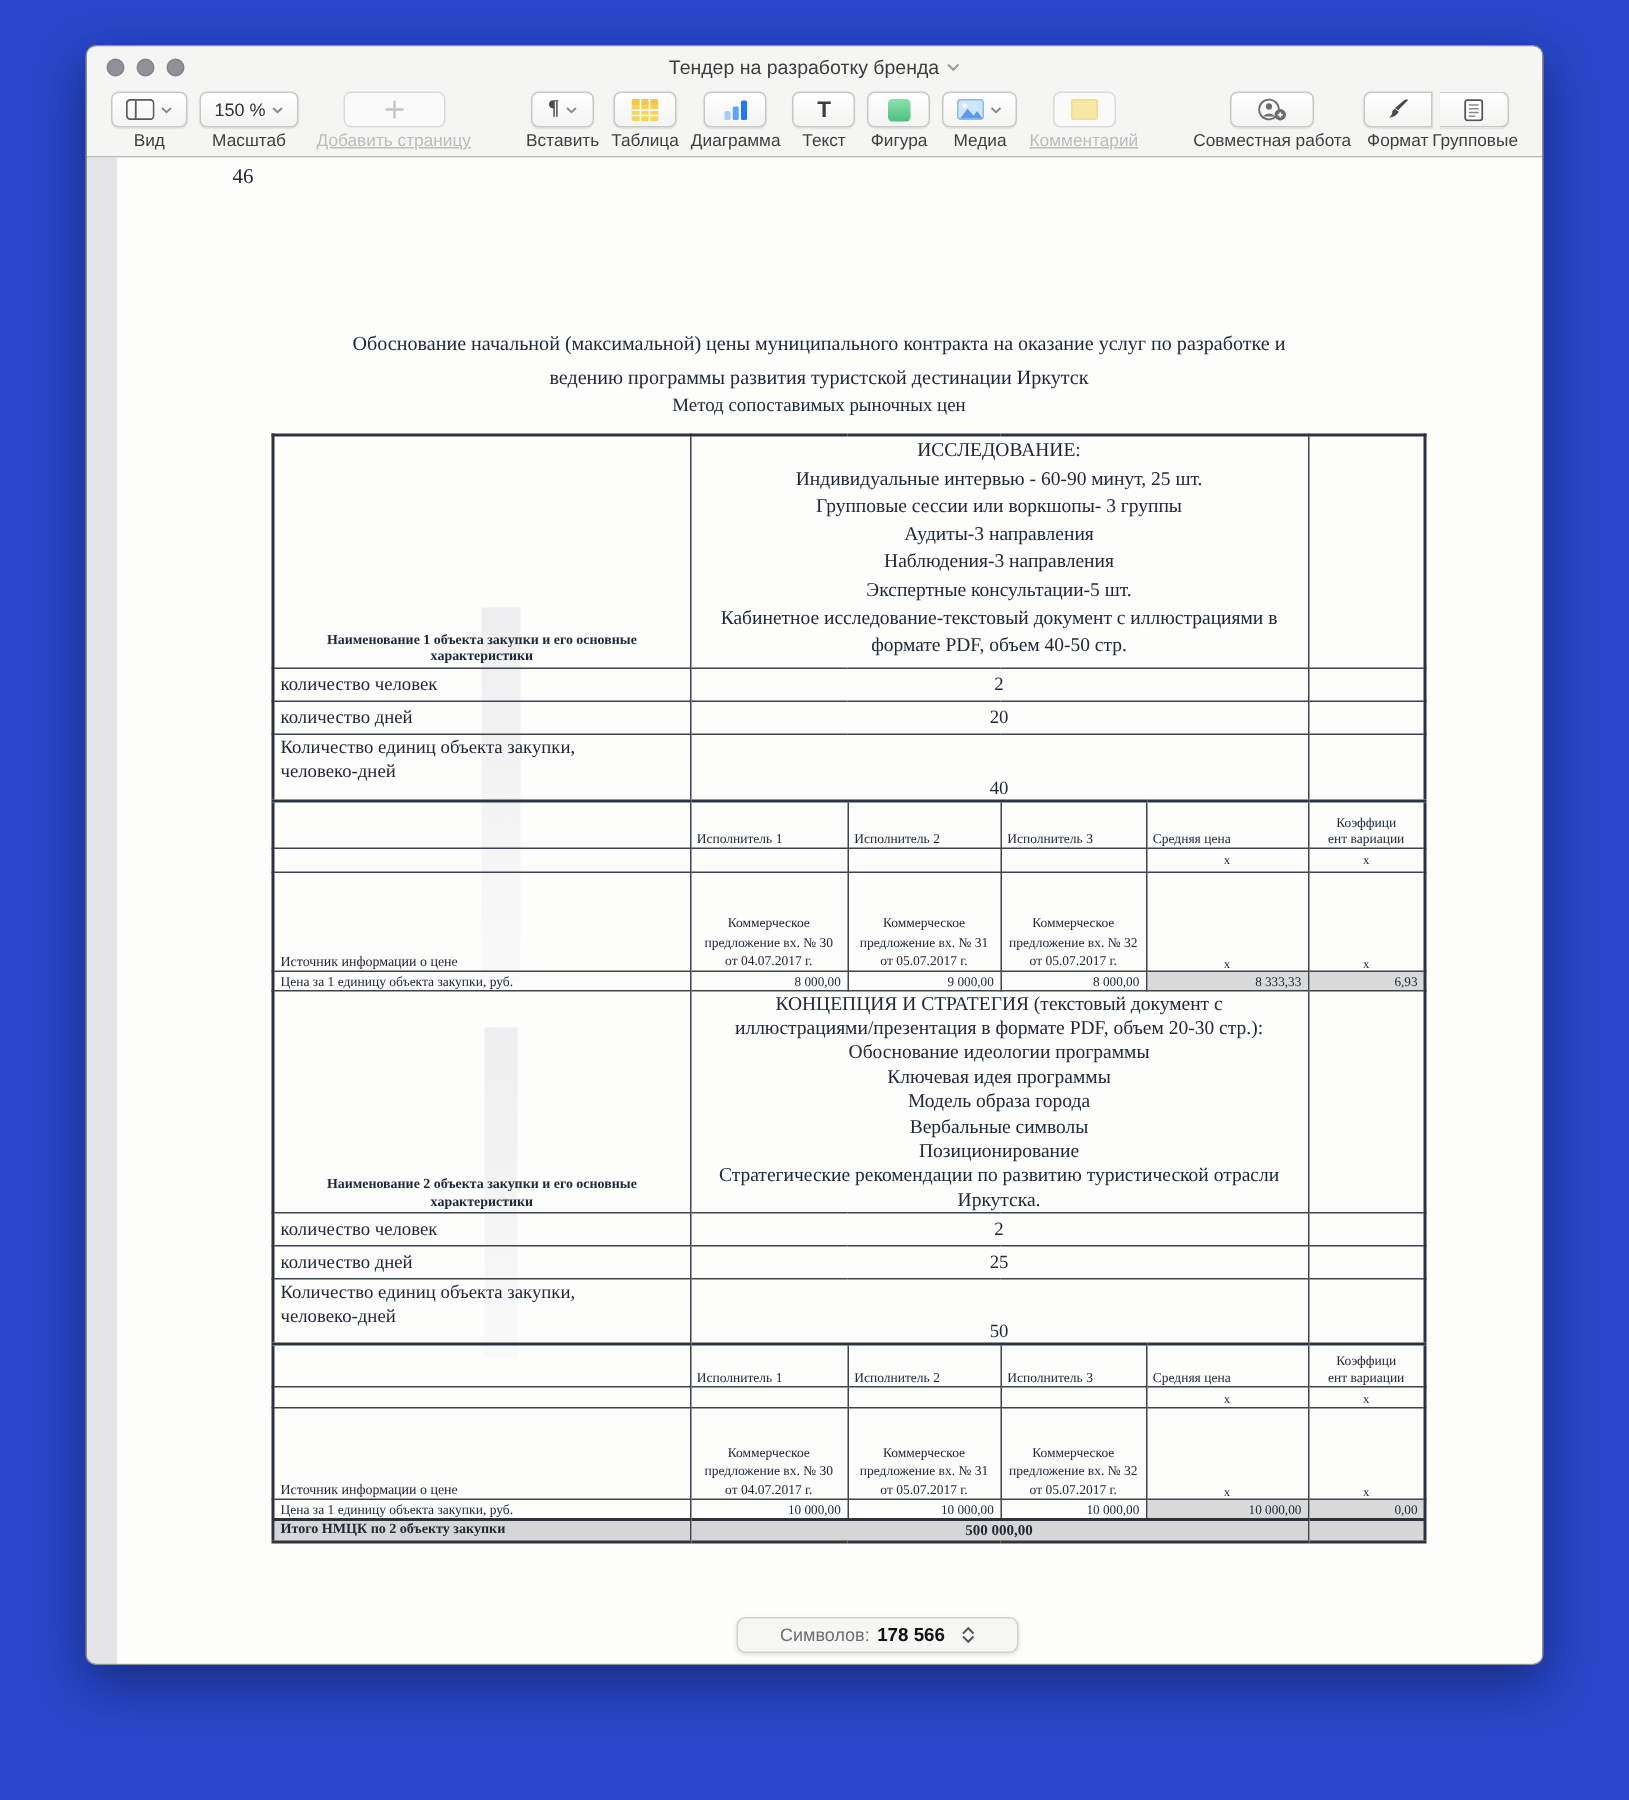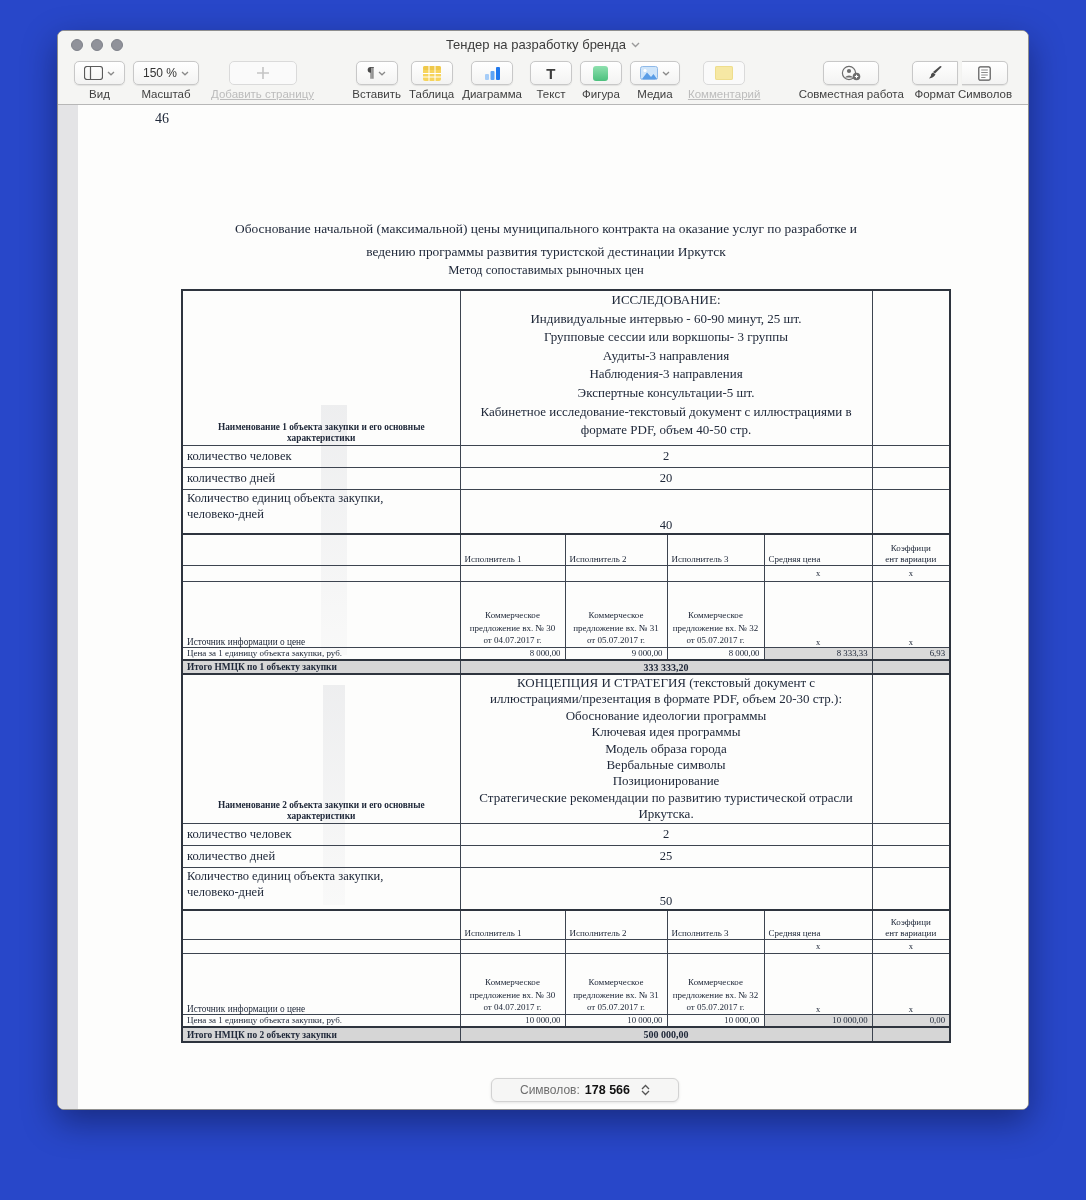--- a/index.html
+++ b/index.html
@@ -244,21 +244,21 @@
         <div class="tb-item" style="margin-left:0;">
           <div class="tb-btn">
             <svg width="13" height="15">
               <rect x="0.8" y="0.8" width="11.4" height="13.4" rx="1.5" fill="#fff" stroke="#555" stroke-width="1.2"></rect>
               <line x1="3.2" y1="4" x2="9.8" y2="4" stroke="#8a8a8a" stroke-width="1"></line>
               <line x1="3.2" y1="6.5" x2="9.8" y2="6.5" stroke="#8a8a8a" stroke-width="1"></line>
               <line x1="3.2" y1="9" x2="9.8" y2="9" stroke="#8a8a8a" stroke-width="1"></line>
               <line x1="3.2" y1="11.5" x2="7.5" y2="11.5" stroke="#8a8a8a" stroke-width="1"></line>
             </svg>
           </div>
-          <div class="tb-label">Символов</div>
+          <div class="tb-label">Групповые</div>
         </div>
       </div>
     </div>
   </div>
 
   <div class="canvas">
     <div class="sheet">
       <div class="pageno">46</div>
       <div class="doc-title">Обоснование начальной (максимальной) цены муниципального контракта на оказание услуг по разработке и
 ведению программы развития туристской дестинации Иркутск</div>
@@ -337,25 +337,20 @@
           <td class="xb">х</td>
           <td class="xb">х</td>
         </tr>
         <tr style="height:13px;">
           <td class="price-lab">Цена за 1 единицу объекта закупки, руб.</td>
           <td class="price">8 000,00</td>
           <td class="price">9 000,00</td>
           <td class="price">8 000,00</td>
           <td class="price shade">8 333,33</td>
           <td class="price shade">6,93</td>
-        </tr>
-        <tr class="total" style="height:14px;">
-          <td class="total-lab">Итого НМЦК по 1 объекту закупки</td>
-          <td class="total-val" colspan="4">333 333,20</td>
-          <td></td>
         </tr>
 
         <tr style="height:148px;">
           <td class="name-lab">Наименование 2 объекта закупки и его основные характеристики</td>
           <td class="desc desc2" colspan="4">КОНЦЕПЦИЯ И СТРАТЕГИЯ (текстовый документ с
 иллюстрациями/презентация в формате PDF, объем 20-30 стр.):
 Обоснование идеологии программы
 Ключевая идея программы
 Модель образа города
 Вербальные символы

